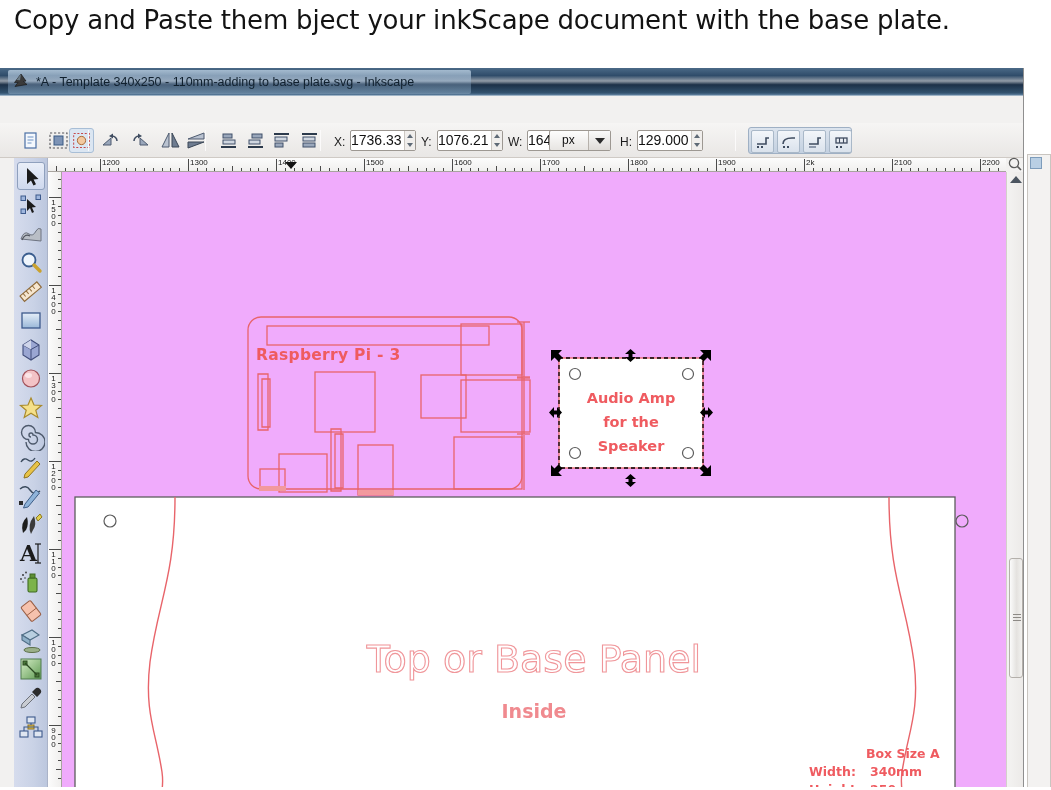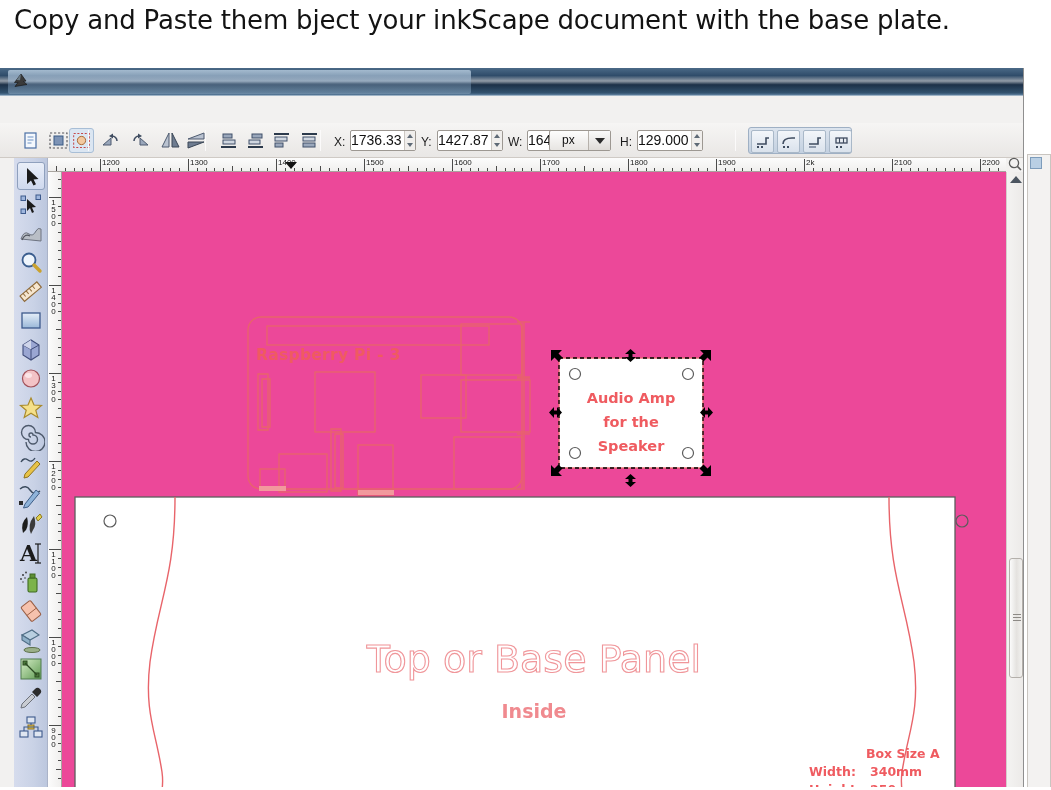--- a/index.html
+++ b/index.html
@@ -162,21 +162,21 @@
   }
   #ruler-marker {
     position:absolute; left:237px; top:4px; width:0; height:0;
     border-left:6px solid transparent; border-right:6px solid transparent;
     border-top:7px solid #111;
   }
 
   
   #canvas {
     position:absolute; left:62px; top:104px; width:944px; height:618px;
-    background:#ec4899; overflow:hidden;
+    background:#f0abfc; overflow:hidden;
   }
   #canvas-svg { position:absolute; left:0; top:0; }
 
   
   #vscroll {
     position:absolute; left:1006px; top:104px; width:17px; height:618px;
     background:linear-gradient(to right,#f4f3f2,#eceae8);
     border-left:1px solid #d4d0cb;
   }
   #vscroll-up {
@@ -221,20 +221,21 @@
 </div>
 
 <div id="app-window">
 
   <div id="titlebar">
     <div id="titlebar-highlight"></div>
     <svg id="window-icon" viewBox="0 0 18 18">
       <path d="M9 1 L2.5 9.5 L6 9.5 L3 13.5 L15 11.5 L11.5 8.5 L14 8 Z" fill="#3a3a3a" stroke="#111" stroke-width="0.6"></path>
       <path d="M9 1 L4.5 7 L8 7.2 Z" fill="#6d7d88"></path>
     </svg>
+    <div id="window-title">*A - Template 340x250 - 110mm-adding to base plate.svg - Inkscape</div>
   </div>
 
 
   <div id="toolbar">
 
     <div class="tbtn" style="left:18px">
       <svg width="25" height="25" viewBox="0 0 25 25">
           <rect x="7" y="5" width="11" height="15" fill="#f4f8fd" stroke="#4a6fa5" stroke-width="1.2"></rect>
           <line x1="9.5" y1="9" x2="15.5" y2="9" stroke="#6f93c4" stroke-width="1"></line>
           <line x1="9.5" y1="12" x2="15.5" y2="12" stroke="#6f93c4" stroke-width="1"></line>
@@ -320,21 +321,21 @@
     <div class="spin" style="left:350px;width:66px">
       <div class="val">1736.33</div>
       <div class="arrows">
           <i class="up"></i>
           <i class="dn"></i>
         </div>
     </div>
 
     <div class="field-label" style="left:421px">Y:</div>
     <div class="spin" style="left:437px;width:66px">
-      <div class="val">1427.87</div>
+      <div class="val">1076.21</div>
       <div class="arrows">
           <i class="up"></i>
           <i class="dn"></i>
         </div>
     </div>
 
     <div class="field-label" style="left:508px">W:</div>
     <div class="spin" style="left:527px;width:66px">
       <div class="val">164.000</div>
       <div class="arrows">

